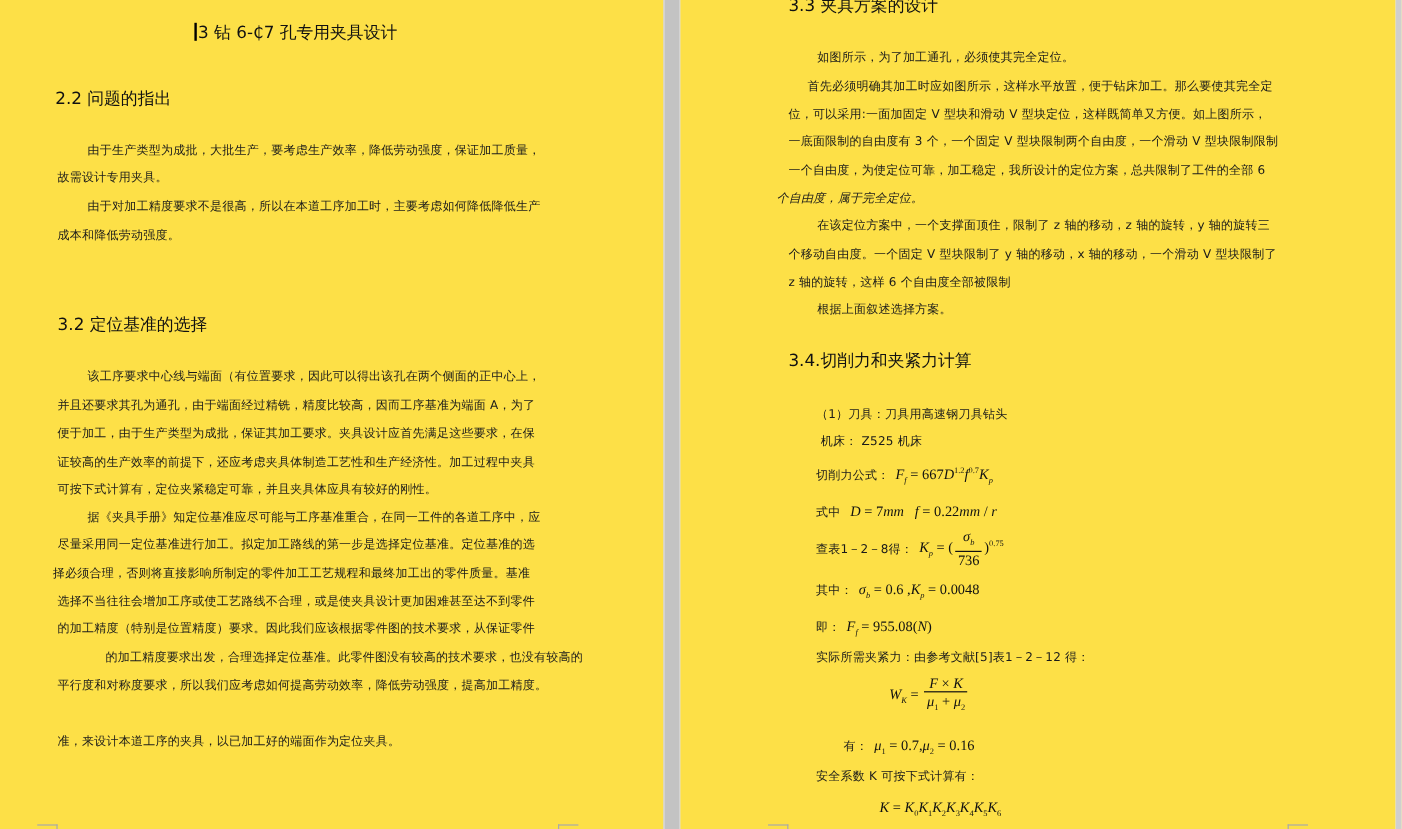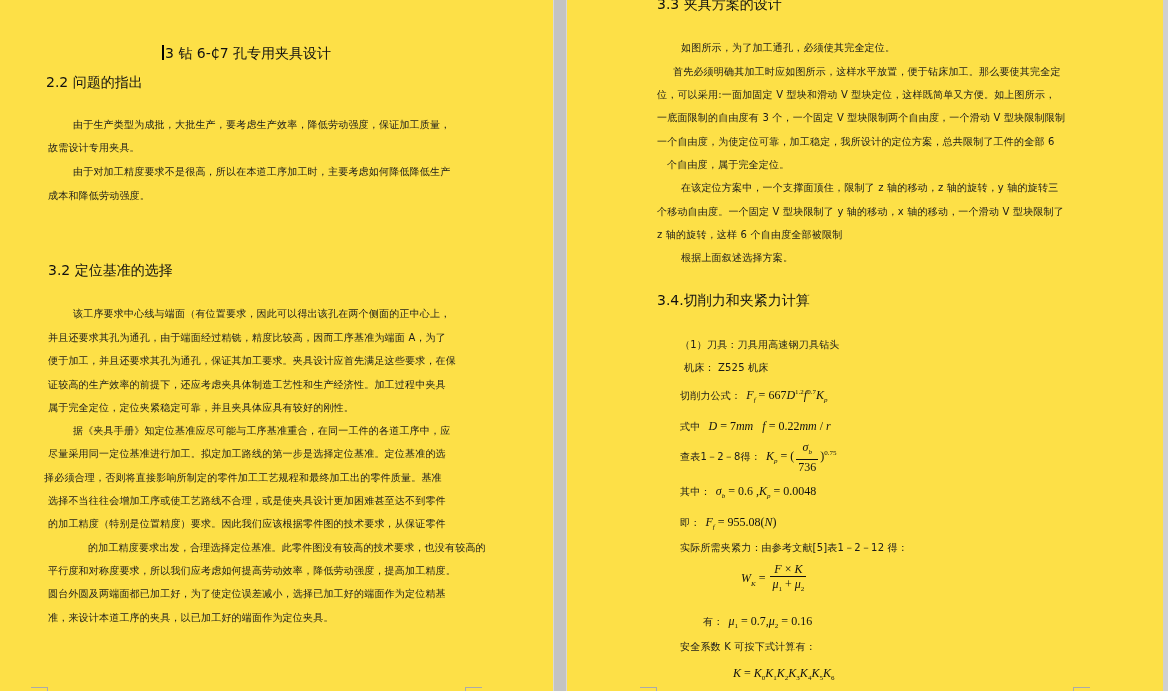--- a/index.html
+++ b/index.html
@@ -24,63 +24,62 @@
   .cursor { display:inline-block; width:2px; height:15px; background:#000; vertical-align:-2px; margin-right:1px; }
   .frac { display:inline-block; vertical-align:middle; text-align:center; margin:0 2px; }
   .frac .num { display:block; border-bottom:1px solid #111; padding:0 2px; line-height:13px; }
   .frac .den { display:block; line-height:14px; padding:0 2px; }
   sub, sup { font-size:7px; }
 </style>
 </head>
 <body>
 
 <div class="page" id="page-left">
-  <div class="abs title" style="left:162px; top:19px;margin-top:26px;">
+  <div class="abs title" style="left:162px; top:19px;">
     <span class="cursor"></span><span>3</span>&nbsp;<span>钻 6-₵7 孔专用夹具设计</span>
   </div>
 
   <div class="abs h2" style="left:46px; top:74px;">2.2 问题的指出</div>
 
   <div class="abs p" style="left:73px; top:118px;">由于生产类型为成批，大批生产，要考虑生产效率，降低劳动强度，保证加工质量，</div>
   <div class="abs p" style="left:48px; top:141px;">故需设计专用夹具。</div>
   <div class="abs p" style="left:73px; top:165px;">由于对加工精度要求不是很高，所以在本道工序加工时，主要考虑如何降低降低生产</div>
   <div class="abs p" style="left:48px; top:189px;text-align:center;">成本和降低劳动强度。</div>
 
   <div class="abs h2" style="left:48px; top:262px;">3.2 定位基准的选择</div>
 
   <div class="abs p" style="left:73px; top:307px;">该工序要求中心线与端面（有位置要求，因此可以得出该孔在两个侧面的正中心上，</div>
   <div class="abs p" style="left:48px; top:331px;">并且还要求其孔为通孔，由于端面经过精铣，精度比较高，因而工序基准为端面 A，为了</div>
-  <div class="abs p" style="left:48px; top:354px;">便于加工，并且还要求其孔为通孔，保证其加工要求。夹具设计应首先满足这些要求，在保</div>
+  <div class="abs p" style="left:48px; top:354px;">便于加工，由于生产类型为成批，保证其加工要求。夹具设计应首先满足这些要求，在保</div>
   <div class="abs p" style="left:48px; top:378px;">证较高的生产效率的前提下，还应考虑夹具体制造工艺性和生产经济性。加工过程中夹具</div>
-  <div class="abs p" style="left:48px; top:401px;">属于完全定位，定位夹紧稳定可靠，并且夹具体应具有较好的刚性。</div>
+  <div class="abs p" style="left:48px; top:401px;">可按下式计算有，定位夹紧稳定可靠，并且夹具体应具有较好的刚性。</div>
   <div class="abs p" style="left:73px; top:424px;">据《夹具手册》知定位基准应尽可能与工序基准重合，在同一工件的各道工序中，应</div>
   <div class="abs p" style="left:48px; top:447px;">尽量采用同一定位基准进行加工。拟定加工路线的第一步是选择定位基准。定位基准的选</div>
   <div class="abs p" style="left:44px; top:471px;">择必须合理，否则将直接影响所制定的零件加工工艺规程和最终加工出的零件质量。基准</div>
   <div class="abs p" style="left:48px; top:494px;">选择不当往往会增加工序或使工艺路线不合理，或是使夹具设计更加困难甚至达不到零件</div>
   <div class="abs p" style="left:48px; top:517px;">的加工精度（特别是位置精度）要求。因此我们应该根据零件图的技术要求，从保证零件</div>
   <div class="abs p" style="left:48px; top:541px;padding-left:40px;">的加工精度要求出发，合理选择定位基准。此零件图没有较高的技术要求，也没有较高的</div>
   <div class="abs p" style="left:48px; top:564px;">平行度和对称度要求，所以我们应考虑如何提高劳动效率，降低劳动强度，提高加工精度。</div>
-  <div class="abs p" style="left:48px; top:587px;">圆台外圆及两端面都已加工好，为了使定位误差减小，选择已加工好的端面作为定位精基</div>
   <div class="abs p" style="left:48px; top:611px;">准，来设计本道工序的夹具，以已加工好的端面作为定位夹具。</div>
 
   <div class="corner" style="left:31px; top:687px; border-top-width:1px; border-right-width:1px;"></div>
   <div class="corner" style="left:465px; top:687px; border-top-width:1px; border-left-width:1px;"></div>
 </div>
 
 <div class="gutter"></div>
 
 <div class="page" id="page-right">
   <div class="abs h2" style="left:90px; top:-4px;">3.3 夹具方案的设计</div>
 
   <div class="abs p" style="left:114px; top:41px;">如图所示，为了加工通孔，必须使其完全定位。</div>
   <div class="abs p" style="left:106px; top:65px;">首先必须明确其加工时应如图所示，这样水平放置，便于钻床加工。那么要使其完全定</div>
   <div class="abs p" style="left:90px; top:88px;">位，可以采用:一面加固定 V 型块和滑动 V 型块定位，这样既简单又方便。如上图所示，</div>
   <div class="abs p" style="left:90px; top:111px;">一底面限制的自由度有 3 个，一个固定 V 型块限制两个自由度，一个滑动 V 型块限制限制</div>
   <div class="abs p" style="left:90px; top:135px;">一个自由度，为使定位可靠，加工稳定，我所设计的定位方案，总共限制了工件的全部 6</div>
-  <div class="abs p" style="left:100px; top:158px;">个自由度，属于完全定位。</div>
+  <div class="abs p" style="left:80px; top:158px;font-style:italic;">个自由度，属于完全定位。</div>
   <div class="abs p" style="left:114px; top:181px;">在该定位方案中，一个支撑面顶住，限制了 z 轴的移动，z 轴的旋转，y 轴的旋转三</div>
   <div class="abs p" style="left:90px; top:205px;">个移动自由度。一个固定 V 型块限制了 y 轴的移动，x 轴的移动，一个滑动 V 型块限制了</div>
   <div class="abs p" style="left:90px; top:228px;">z 轴的旋转，这样 6 个自由度全部被限制</div>
   <div class="abs p" style="left:114px; top:251px;">根据上面叙述选择方案。</div>
 
   <div class="abs h2" style="left:90px; top:292px;">3.4.切削力和夹紧力计算</div>
 
   <div class="abs p" style="left:113px; top:338px;">（1）刀具：刀具用高速钢刀具钻头</div>
   <div class="abs p" style="left:117px; top:361px;">机床：      Z525 机床</div>
 

